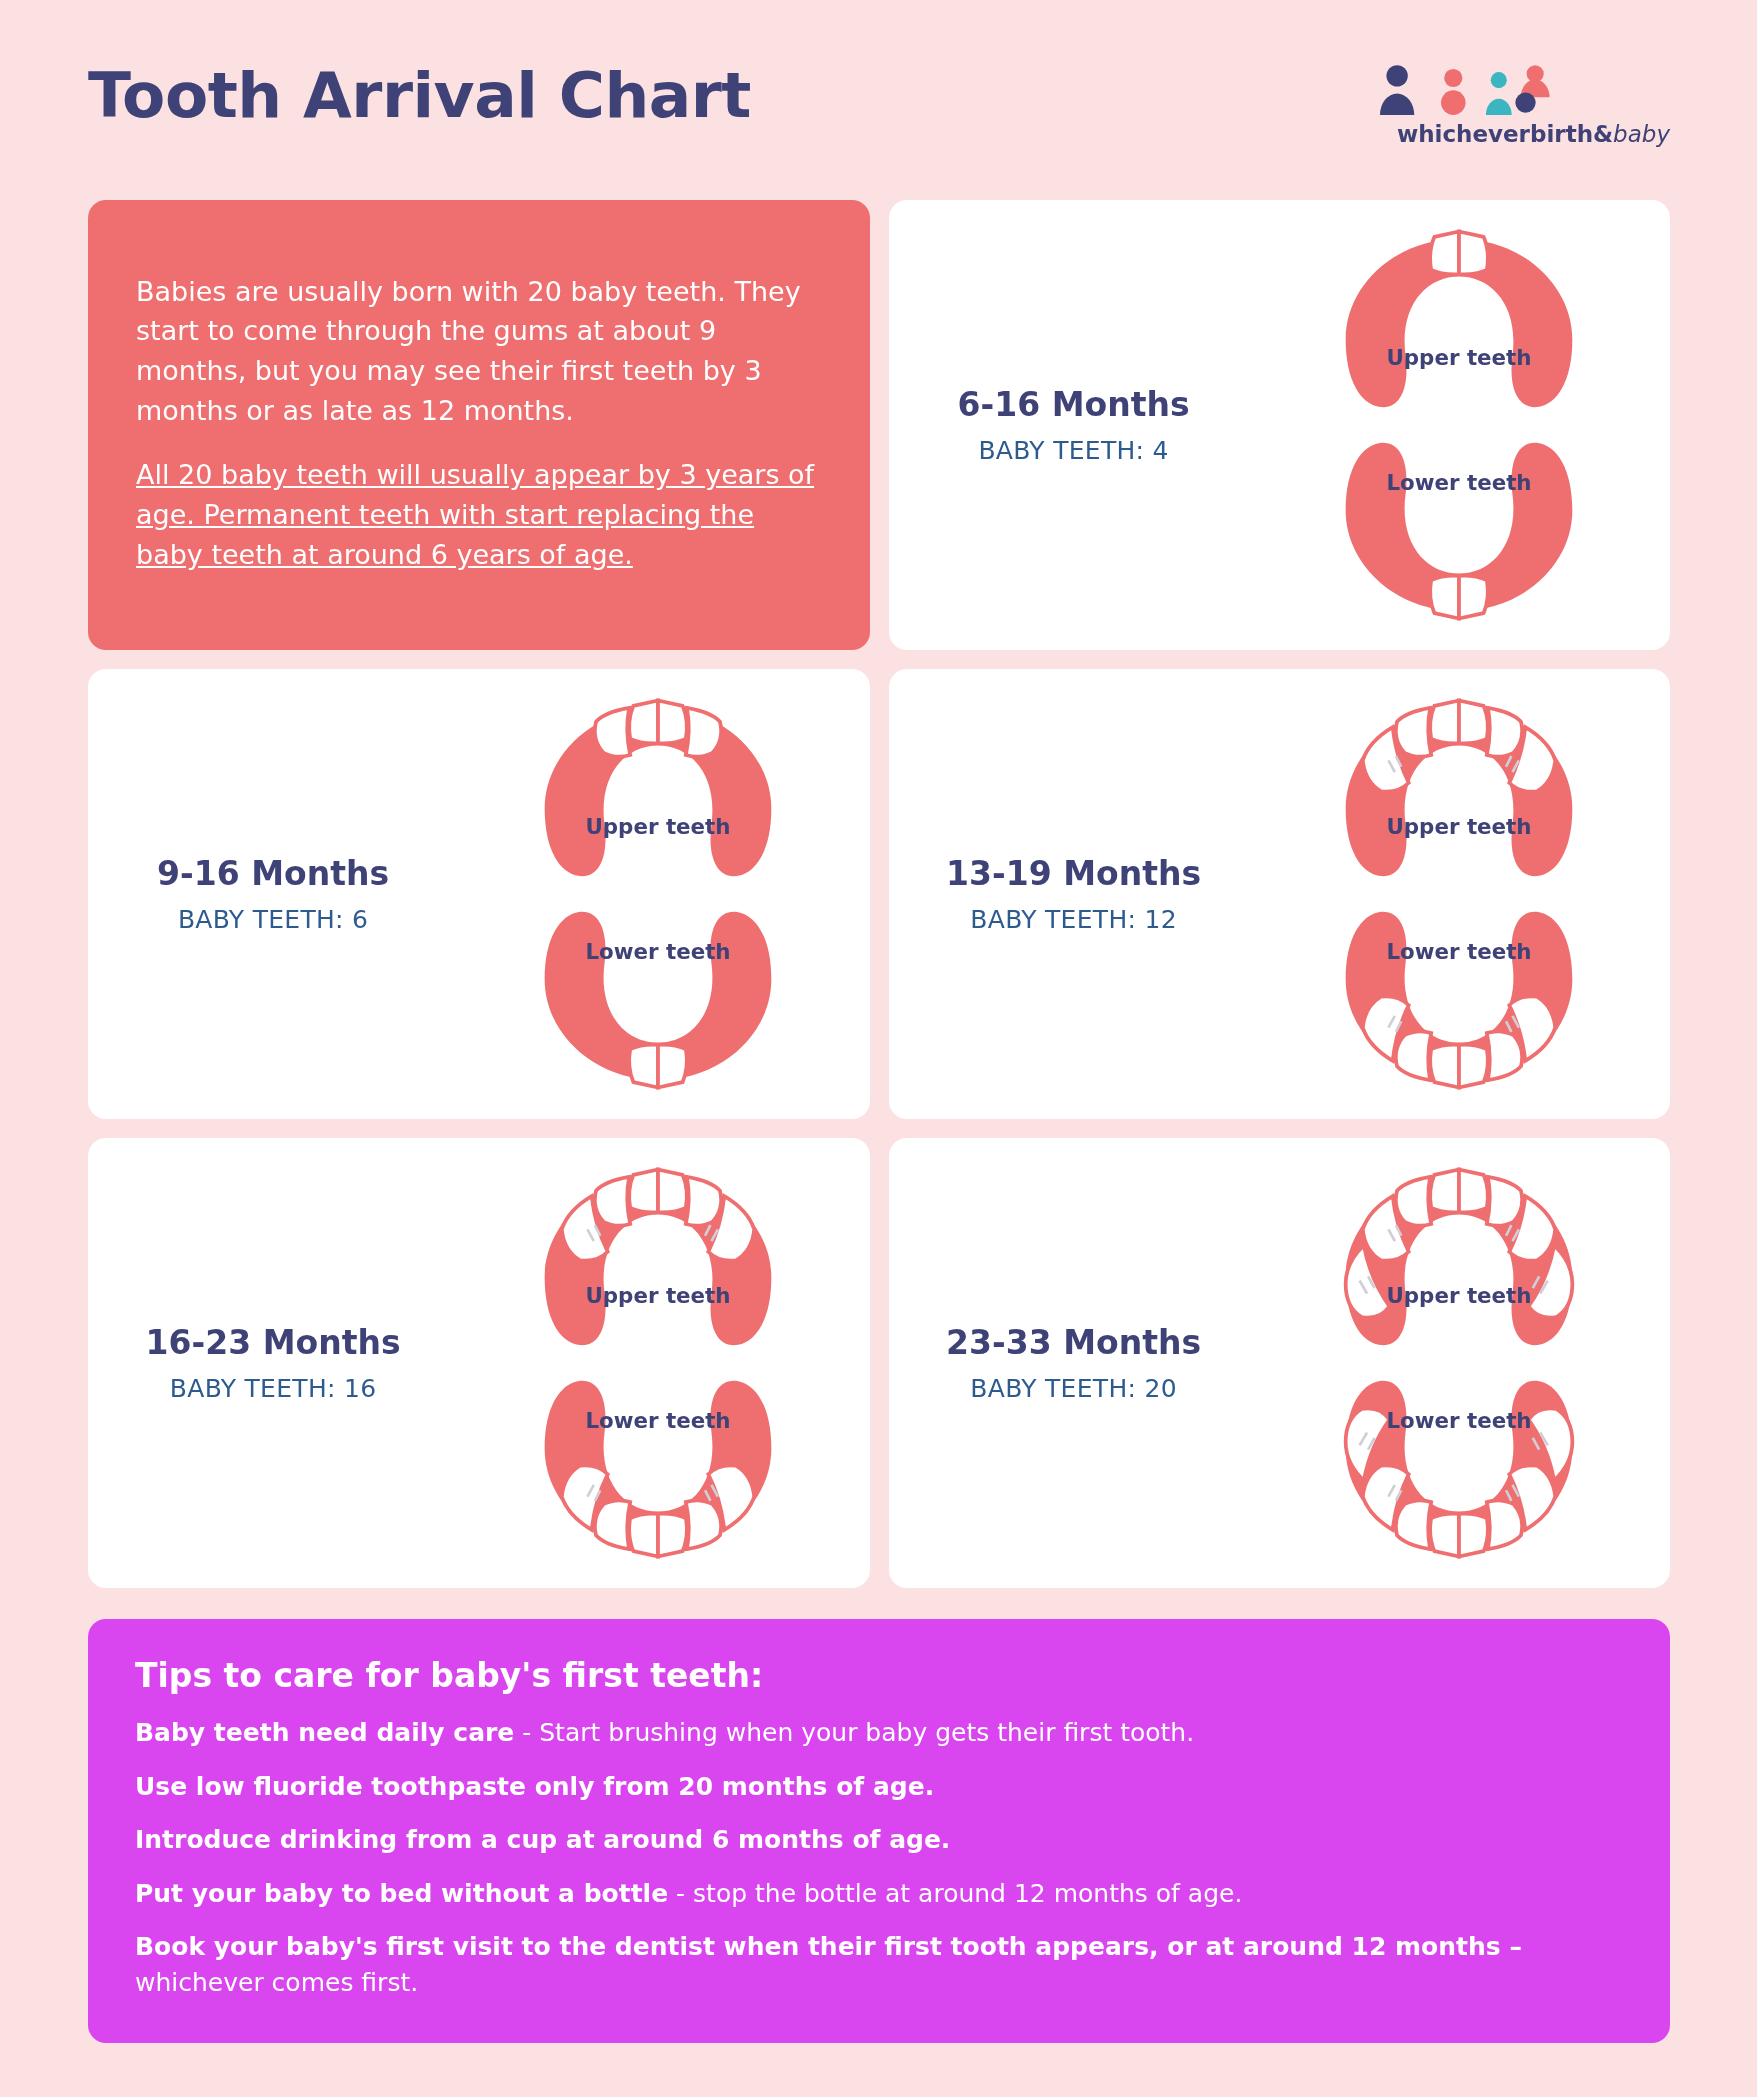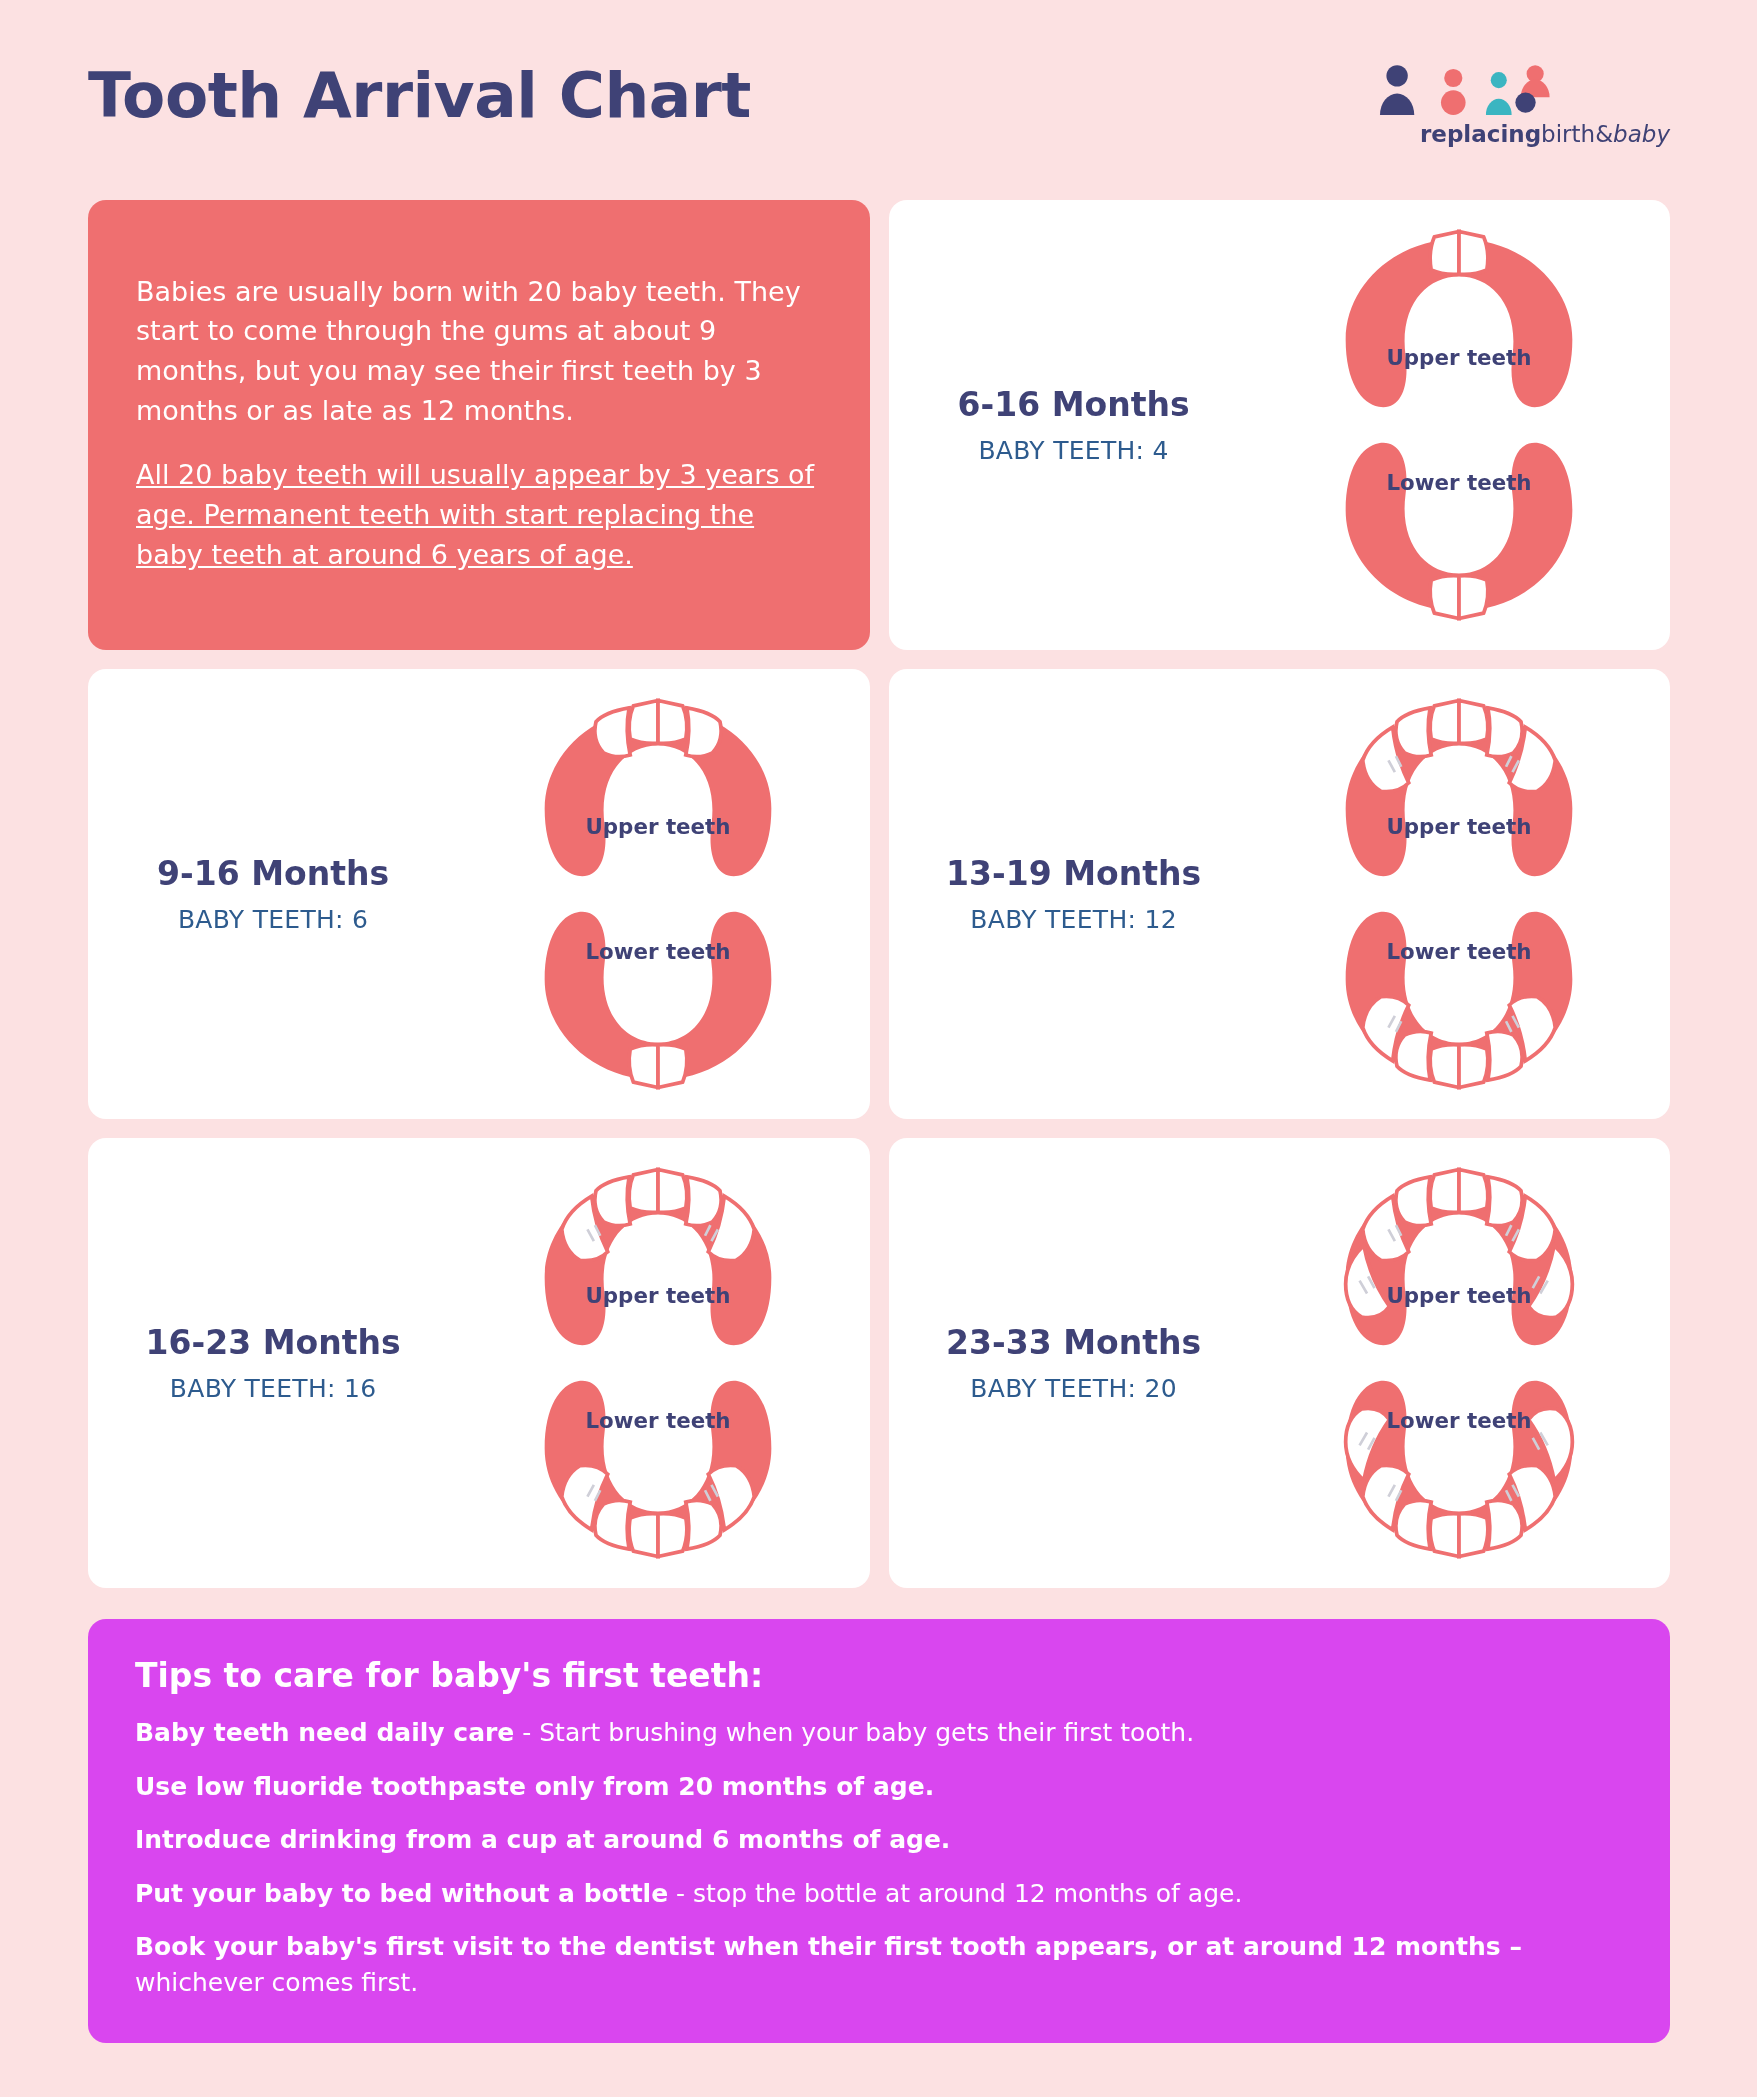--- a/index.html
+++ b/index.html
@@ -46,21 +46,21 @@
   .brand-logo {
     height: 51px;
     margin-bottom: 4.3px;
   }
   .brand-text {
     font-size: 23px;
     color: #3f4276;
     white-space: nowrap;
   }
   .brand-text .b1 { font-weight: bold; }
-  .brand-text .b2 { font-weight: normal; }
+  .brand-text .b2 { font-weight: bold; }
   .brand-text .b3 { font-style: italic; }
 
   
   .grid {
     display: grid;
     grid-template-columns: 1fr 1fr;
     grid-column-gap: 32px;
     grid-row-gap: 29.5px;
     gap: 19px;
   }
@@ -160,21 +160,21 @@
         <path d="M28 95 a32 40 0 0 1 64 0 z" fill="#3f4276"></path>
         <circle cx="165" cy="26" r="17" fill="#ef6f70"></circle>
         <circle cx="165" cy="72" r="23" fill="#ef6f70"></circle>
         <circle cx="250" cy="30" r="15" fill="#3bb5c1"></circle>
         <path d="M226 95 a24 30 0 0 1 48 0 z" fill="#3bb5c1"></path>
         <circle cx="318" cy="18" r="16" fill="#ef6f70"></circle>
         <path d="M291 62 a27 33 0 0 1 54 0 z" fill="#ef6f70"></path>
         <circle cx="300" cy="72" r="19" fill="#3f4276"></circle>
       </svg>
       <div class="brand-text">
-        <span class="b1">replacing</span><span class="b2">birth&amp;</span><span class="b3">baby</span>
+        <span class="b1">whichever</span><span class="b2">birth&amp;</span><span class="b3">baby</span>
       </div>
     </div>
   </div>
 
   <div class="grid">
 
     <div class="card intro">
       <p>Babies are usually born with 20 baby teeth. They start to come through the gums at about 9 months, but you may see their first teeth by 3 months or as late as 12 months.</p>
       <p>All 20 baby teeth will usually appear by 3 years of age. Permanent teeth with start replacing the baby teeth at around 6 years of age.</p>
     </div>

